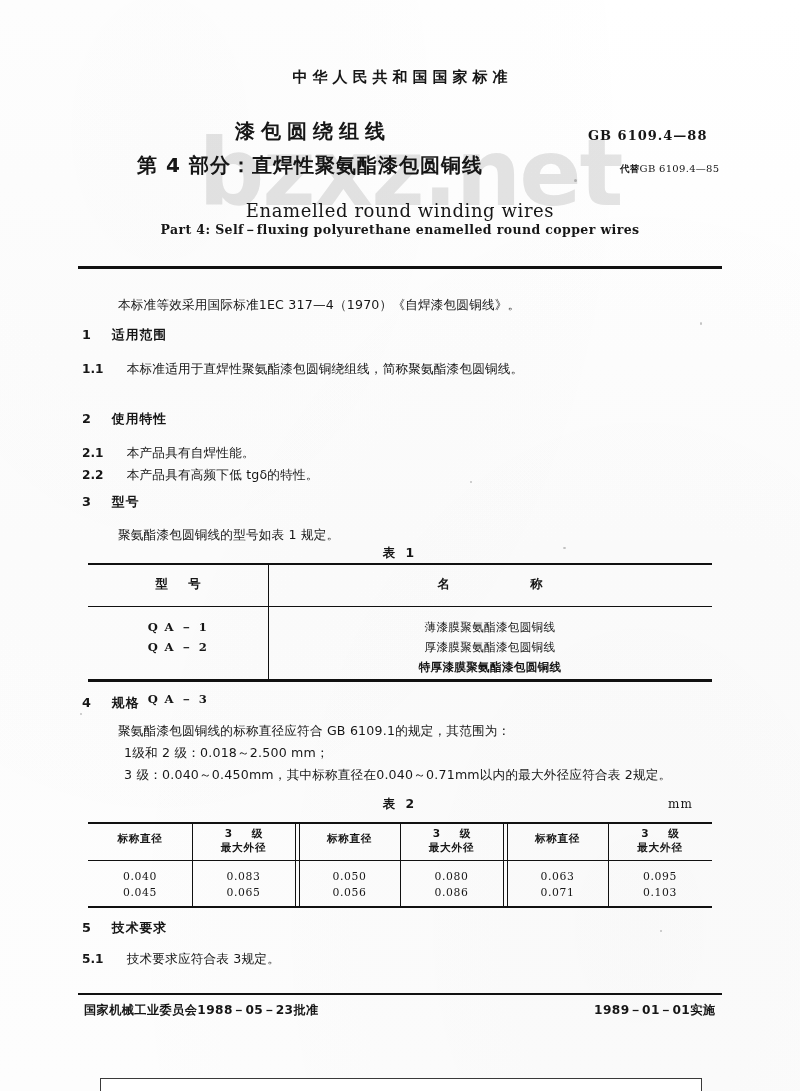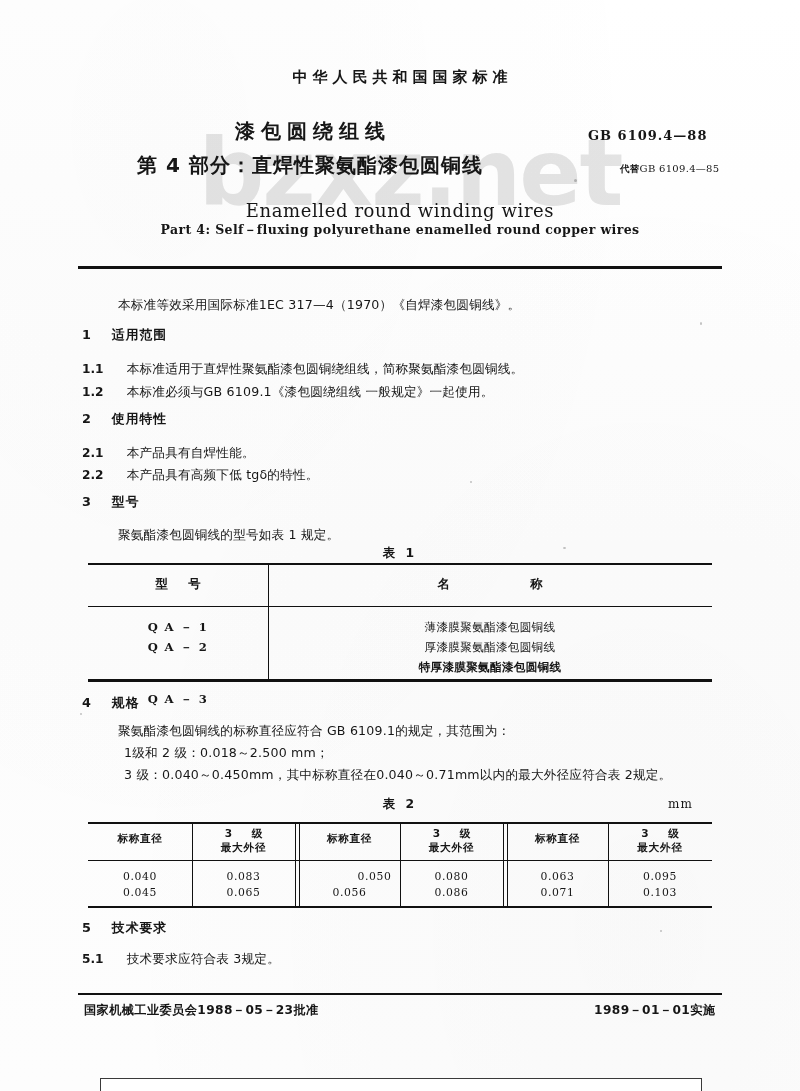--- a/index.html
+++ b/index.html
@@ -332,25 +332,20 @@
       <span style="display:inline-block;width:9px"></span>
       <span>适用范围</span>
     </div>
 
     <div class="abs" style="left:82px; top:358px;">
       <span class="clause-num">1.1</span>
       <span style="display:inline-block;width:13px"></span>
       <span class="body-line">本标准适用于直焊性聚氨酯漆包圆铜绕组线，简称聚氨酯漆包圆铜线。</span>
     </div>
 
-    <div class="abs" style="left:82px; top:381px;">
-      <span class="clause-num">1.2</span>
-      <span style="display:inline-block;width:13px"></span>
-      <span class="body-line">本标准必须与GB 6109.1《漆包圆绕组线  一般规定》一起使用。</span>
-    </div>
 
     <div class="abs sec-head" style="left:82px; top:411px;text-align:right;">
       <span class="sec-num">2</span>
       <span style="display:inline-block;width:9px"></span>
       <span>使用特性</span>
     </div>
 
     <div class="abs" style="left:82px; top:442px;">
       <span class="clause-num">2.1</span>
       <span style="display:inline-block;width:13px"></span>
@@ -431,21 +426,21 @@
     <div class="abs" style="left:608px; width:104px; top:826px; text-align:center; font-size:10.6px; font-weight:bold; line-height:14px;">
       <span style="display:block; letter-spacing:8px; text-indent:8px;">3   级</span>
       <span style="display:block; letter-spacing:0.8px;">最大外径</span>
     </div>
 
     <div class="abs" style="left:88px; width:104px; top:870px; text-align:center; font-family:'DejaVu Serif',serif; font-size:10.8px; letter-spacing:0.6px;">0.040</div>
     <div class="abs" style="left:88px; width:104px; top:886px; text-align:center; font-family:'DejaVu Serif',serif; font-size:10.8px; letter-spacing:0.6px;">0.045</div>
     <div class="abs" style="left:192px; width:103px; top:870px; text-align:center; font-family:'DejaVu Serif',serif; font-size:10.8px; letter-spacing:0.6px;">0.083</div>
     <div class="abs" style="left:192px; width:103px; top:886px; text-align:center; font-family:'DejaVu Serif',serif; font-size:10.8px; letter-spacing:0.6px;">0.065</div>
 
-    <div class="abs" style="left:299px; width:101px; top:870px; text-align:center; font-family:'DejaVu Serif',serif; font-size:10.8px; letter-spacing:0.6px;padding-left:25px;">0.050</div>
+    <div class="abs" style="left:299px; width:101px; top:870px; text-align:center; font-family:'DejaVu Serif',serif; font-size:10.8px; letter-spacing:0.6px;">0.050</div>
     <div class="abs" style="left:299px; width:101px; top:886px; text-align:center; font-family:'DejaVu Serif',serif; font-size:10.8px; letter-spacing:0.6px;">0.056</div>
     <div class="abs" style="left:400px; width:103px; top:870px; text-align:center; font-family:'DejaVu Serif',serif; font-size:10.8px; letter-spacing:0.6px;">0.080</div>
     <div class="abs" style="left:400px; width:103px; top:886px; text-align:center; font-family:'DejaVu Serif',serif; font-size:10.8px; letter-spacing:0.6px;">0.086</div>
 
     <div class="abs" style="left:507px; width:101px; top:870px; text-align:center; font-family:'DejaVu Serif',serif; font-size:10.8px; letter-spacing:0.6px;">0.063</div>
     <div class="abs" style="left:507px; width:101px; top:886px; text-align:center; font-family:'DejaVu Serif',serif; font-size:10.8px; letter-spacing:0.6px;">0.071</div>
     <div class="abs" style="left:608px; width:104px; top:870px; text-align:center; font-family:'DejaVu Serif',serif; font-size:10.8px; letter-spacing:0.6px;">0.095</div>
     <div class="abs" style="left:608px; width:104px; top:886px; text-align:center; font-family:'DejaVu Serif',serif; font-size:10.8px; letter-spacing:0.6px;">0.103</div>
 
     <div class="abs sec-head" style="left:82px; top:920px;">

